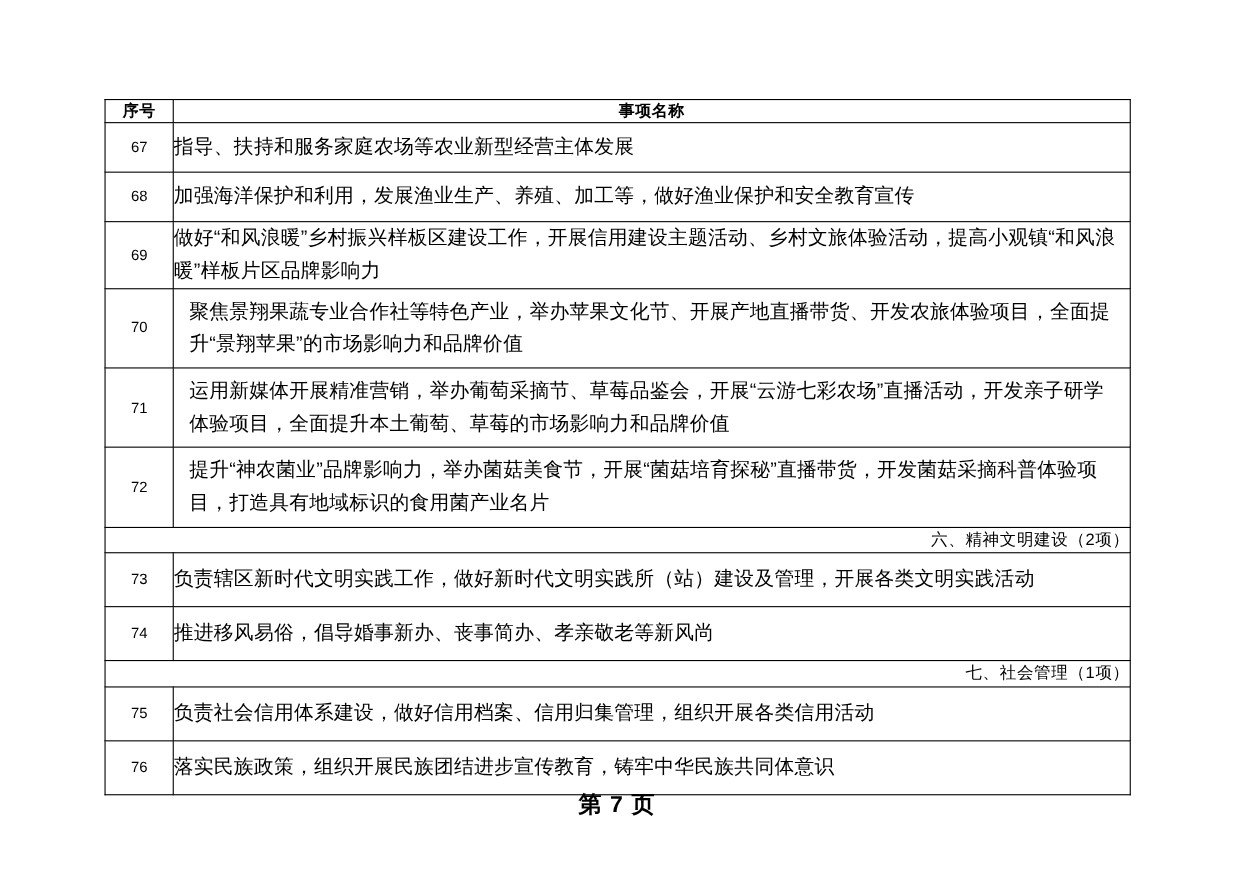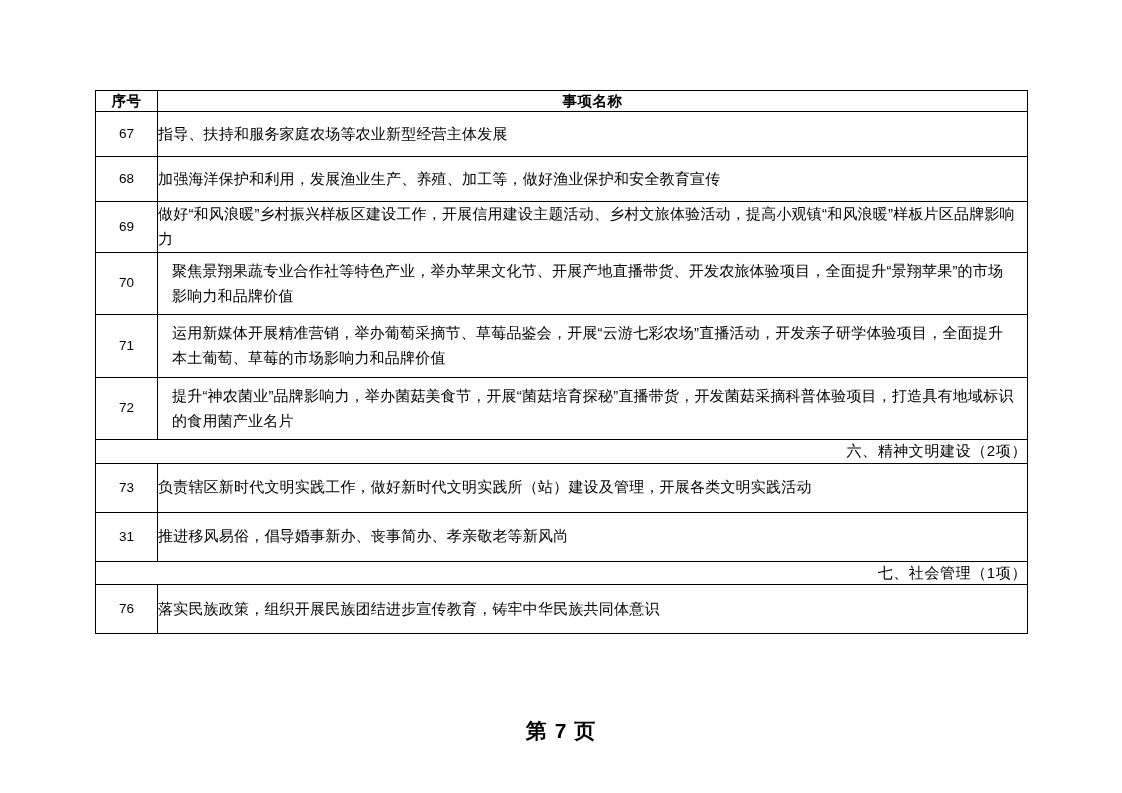--- a/index.html
+++ b/index.html
@@ -44,21 +44,21 @@
     line-height: 1.4;
   }
   .seq-cell {
     text-align: center;
     font-size: 13.5px;
     padding: 6px 2px;
     line-height: 1.5;
   }
   .name-cell {
     text-align: left;
-    font-size: 15px;
+    font-size: 18px;
     padding: 9px 10px 9px 14px;
     line-height: 1.65;
     letter-spacing: 0.2px;
   }
   .name-cell.two-line {
     padding: 6px 10px 6px 14px;
   }
   .section-cell {
     text-align: right;
     font-size: 15px;
@@ -129,28 +129,32 @@
       <tr>
         <td class="section-cell" colspan="2">六、精神文明建设（2项）</td>
       </tr>
 
       <tr class="row-xtall">
         <td class="seq-cell">73</td>
         <td class="name-cell">负责辖区新时代文明实践工作，做好新时代文明实践所（站）建设及管理，开展各类文明实践活动</td>
       </tr>
 
       <tr class="row-xtall">
-        <td class="seq-cell">31</td>
+        <td class="seq-cell">74</td>
         <td class="name-cell">推进移风易俗，倡导婚事新办、丧事简办、孝亲敬老等新风尚</td>
       </tr>
 
       <tr>
         <td class="section-cell" colspan="2">七、社会管理（1项）</td>
       </tr>
 
+      <tr class="row-xtall">
+        <td class="seq-cell">75</td>
+        <td class="name-cell">负责社会信用体系建设，做好信用档案、信用归集管理，组织开展各类信用活动</td>
+      </tr>
 
 
       <tr class="row-xtall">
         <td class="seq-cell">76</td>
         <td class="name-cell">落实民族政策，组织开展民族团结进步宣传教育，铸牢中华民族共同体意识</td>
       </tr>
     </tbody>
   </table>
 
   <div class="footer">第 7 页</div>

